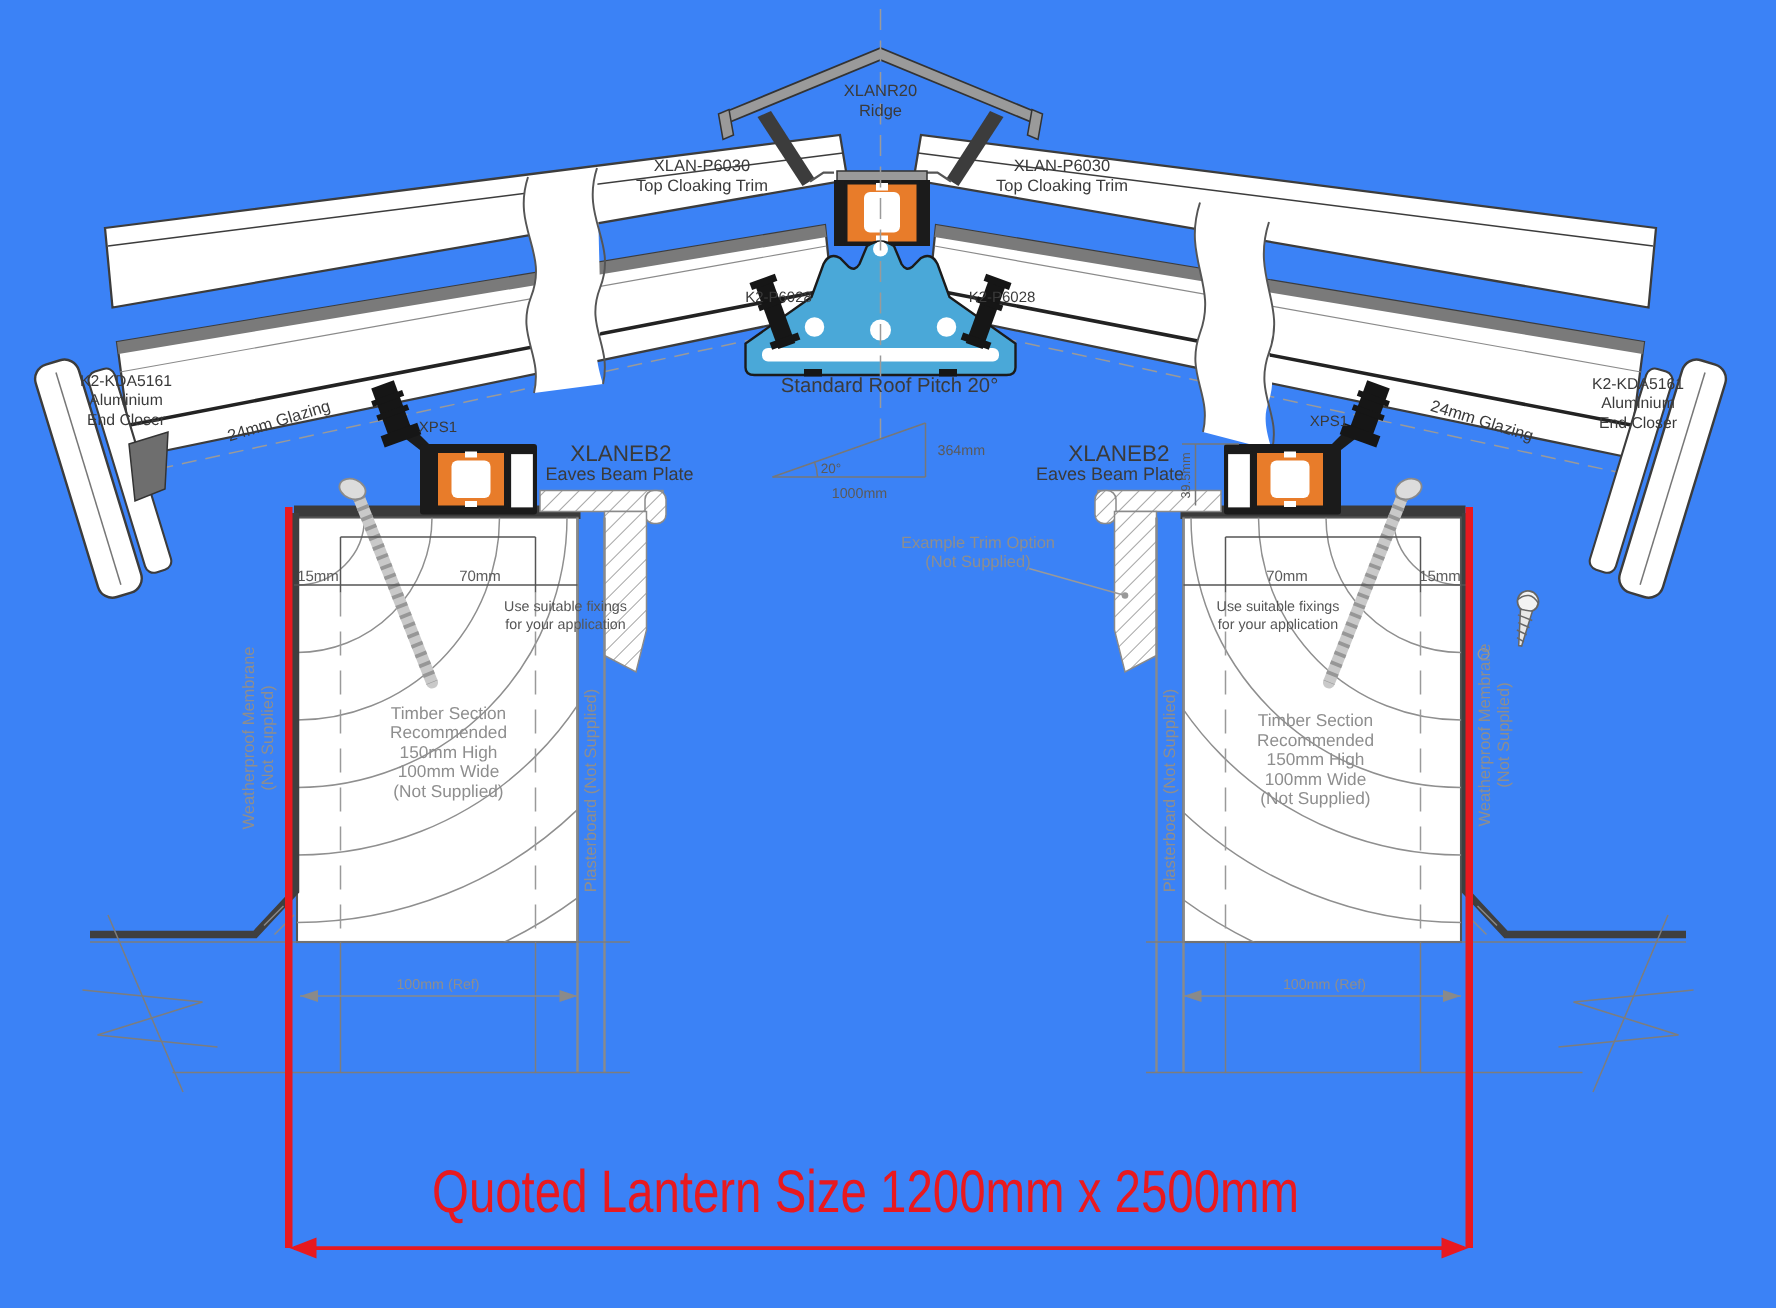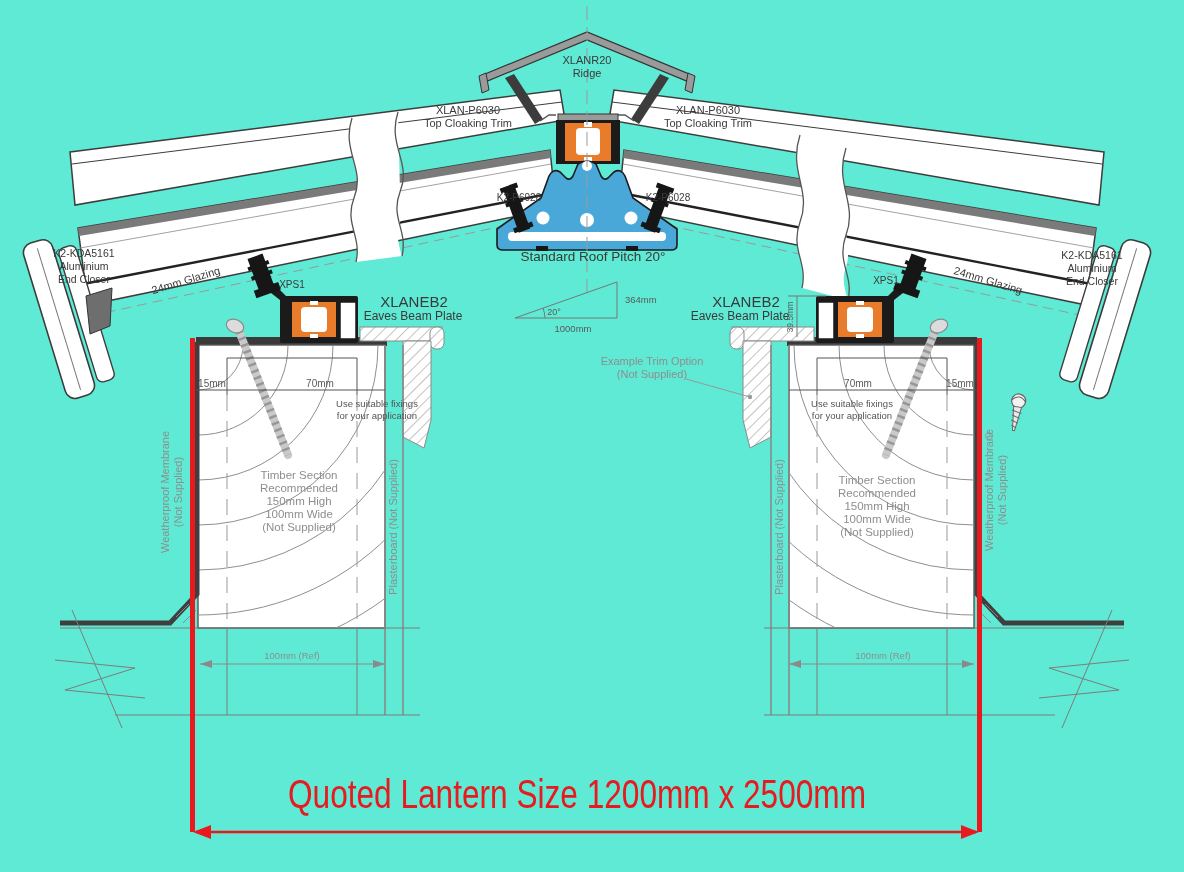--- a/index.html
+++ b/index.html
@@ -1,16 +1,16 @@
 <!DOCTYPE html>
 <html><head>
 <meta charset="utf-8">
 <style>
   html,body{margin:0;padding:0;background:#ffffff;}
-  .stage{position:relative;width:1184px;height:872px;background:#5eead4;overflow:hidden;}
+  .stage{position:relative;width:1184px;height:872px;background:#3b82f6;overflow:hidden;}
   svg{display:block;}
   text{font-family:"Liberation Sans","DejaVu Sans",sans-serif;}
   .lbl{fill:#3a3a3a;}
   .lbl-soft{fill:#8e8e8e;}
   .lbl-mid{fill:#555555;}
   .dim{fill:#5a5a5a;}
   .quote-text{fill:#e8191f;}
 </style>
 </head>
 <body>

